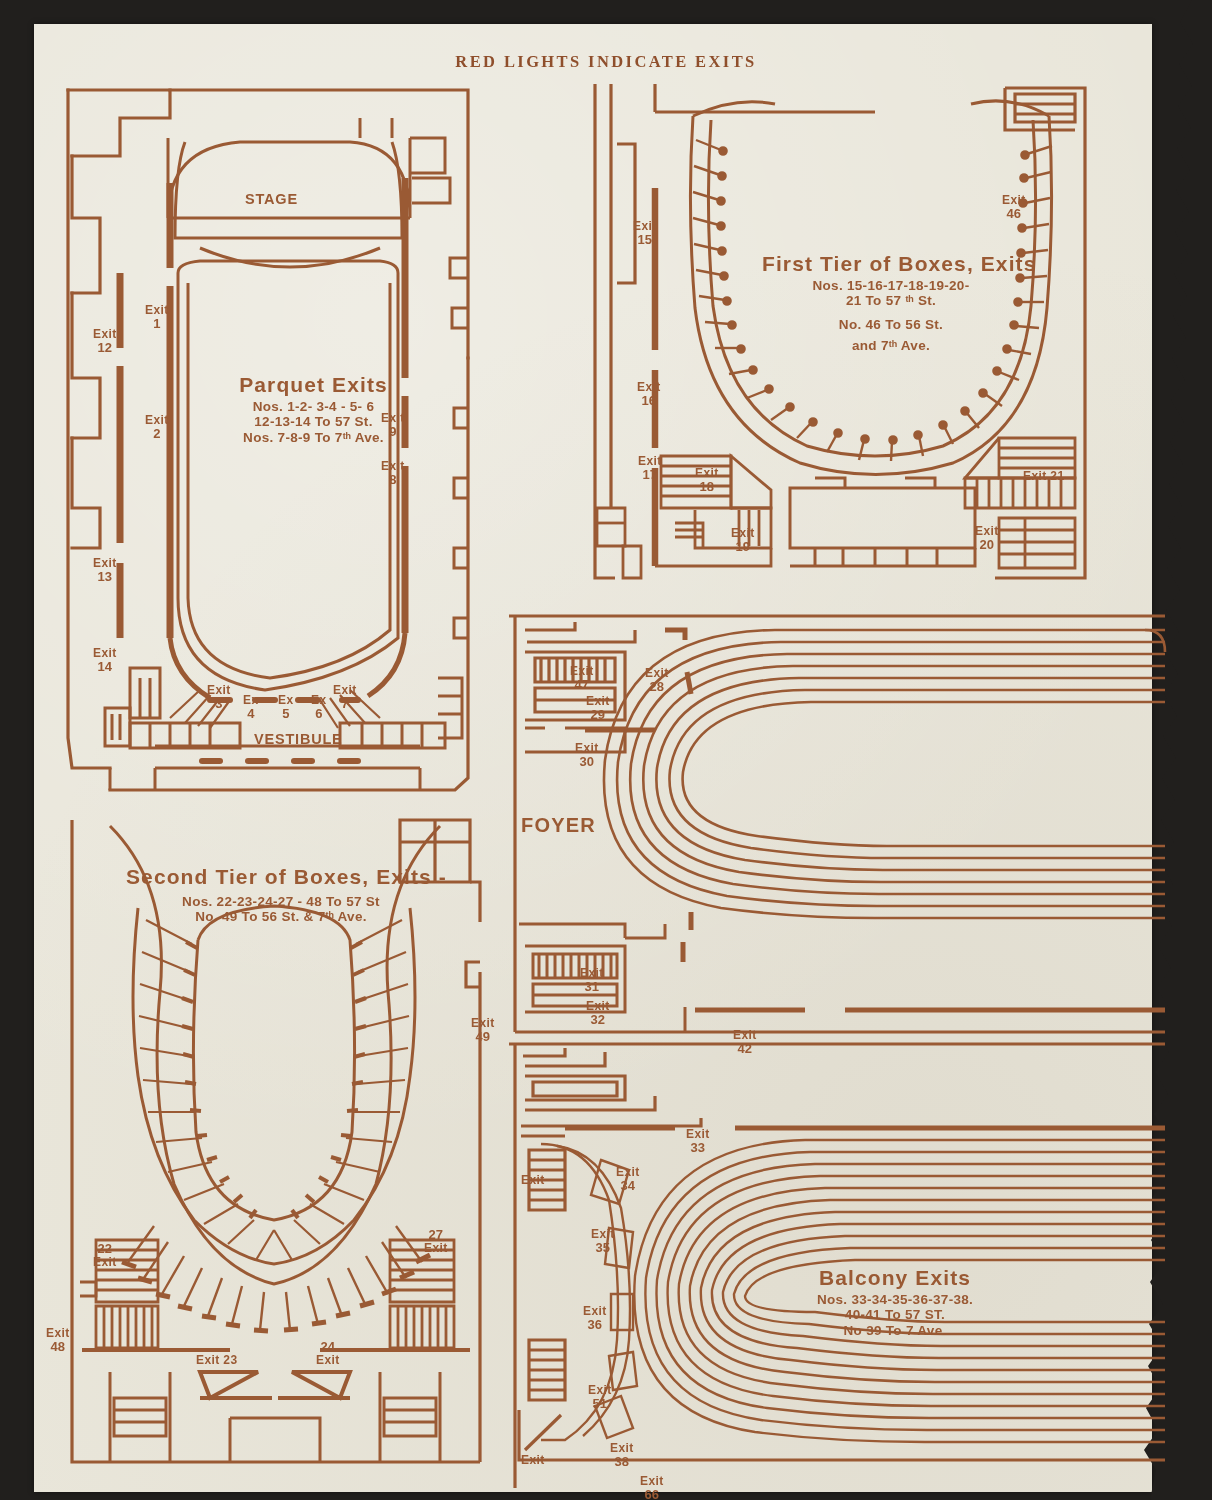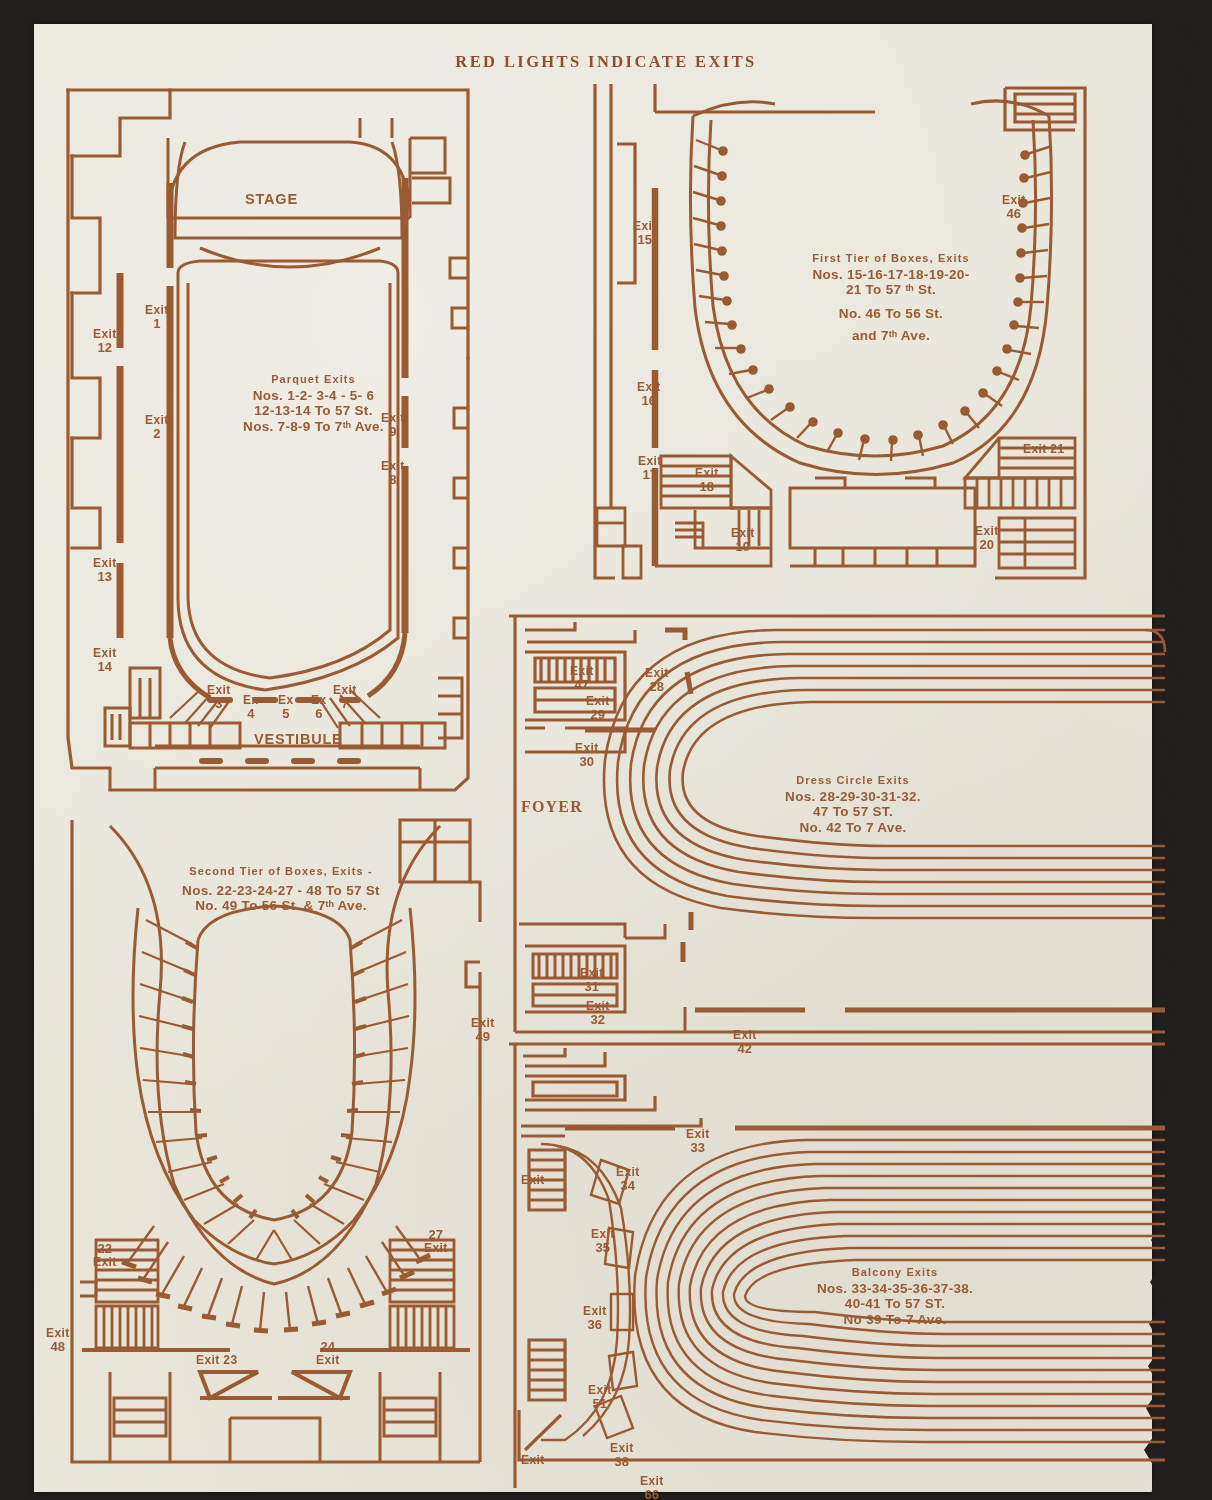--- a/index.html
+++ b/index.html
@@ -62,21 +62,21 @@
     letter-spacing:.4px;
     text-align:center;
     font-weight:bold;
     margin-top:32px;
   }
   .exit .n{display:block;font-size:13px;letter-spacing:0;}
   .exit.inline{font-size:12px;}
 
   .cap{ font-size:14.5px; letter-spacing:.8px; }
   .block{ text-align:center; font-size:13.5px; letter-spacing:.3px; }
-  .block .hd{ font-size:11px; letter-spacing:1.1px; display:block; margin-bottom:3px;}
+  .block .hd{ font-size:21px; letter-spacing:1.1px; display:block; margin-bottom:3px;}
   .block .ln{ display:block; margin-top:1px; }
 </style>
 </head>
 <body>
 
 <div id="page">
 
   <div id="sheet"></div>
 
   <svg id="tear" viewBox="0 0 90 1500" preserveAspectRatio="none">
@@ -375,21 +375,21 @@
   </div>
   <div class="lbl exit" style="left:695px;top:435px;">
     <span>Exit</span><span class="n">18</span>
   </div>
   <div class="lbl exit" style="left:731px;top:495px;">
     <span>Exit</span><span class="n">19</span>
   </div>
   <div class="lbl exit" style="left:975px;top:493px;">
     <span>Exit</span><span class="n">20</span>
   </div>
-  <div class="lbl exit inline" style="left:1023px;top:411px;">
+  <div class="lbl exit inline" style="left:1023px;top:438px;">
     <span>Exit 21</span>
   </div>
   <div class="lbl exit" style="left:1002px;top:162px;">
     <span>Exit</span><span class="n">46</span>
   </div>
 
   <div class="lbl block" style="left:762px;top:253px;width:258px;">
     <span class="hd">First Tier of Boxes, Exits</span>
     <span class="ln">Nos. 15-16-17-18-19-20-</span>
     <span class="ln">21 To 57 ᵗʰ St.</span>
@@ -470,28 +470,22 @@
   <div class="lbl exit" style="left:580px;top:935px;">
     <span>Exit</span><span class="n">31</span>
   </div>
   <div class="lbl exit" style="left:586px;top:968px;">
     <span>Exit</span><span class="n">32</span>
   </div>
   <div class="lbl exit" style="left:733px;top:997px;">
     <span>Exit</span><span class="n">42</span>
   </div>
 
-  <div class="lbl cap" style="left:521px;top:798px;font-size:16px;letter-spacing:1.2px;font-family:Liberation Serif, serif;">FOYER</div>
-
-  <div class="lbl block" style="left:742px;top:775px;width:222px;">
-    <span class="hd">Dress Circle Exits</span>
-    <span class="ln">Nos. 28-29-30-31-32.</span>
-    <span class="ln">47 To 57 ST.</span>
-    <span class="ln">No. 42 To  7 Ave.</span>
-  </div>
+  <div class="lbl cap" style="left:521px;top:815px;font-size:20px;letter-spacing:1.2px;">FOYER</div>
+
 
   <div class="plan" style="left:505px;top:1040px;">
     <svg width="660" height="450" viewBox="0 0 660 450">
       <g fill="none" stroke="#9a5a34" stroke-width="3.2">
         <path d="M4,4 L660,4"></path>
         <path d="M10,4 L10,448"></path>
 
         <path d="M18,16 L60,16 L60,8"></path>
         <path d="M20,26 L100,26 L100,12"></path>
         <path d="M20,36 L120,36 L120,60 L20,60"></path>

